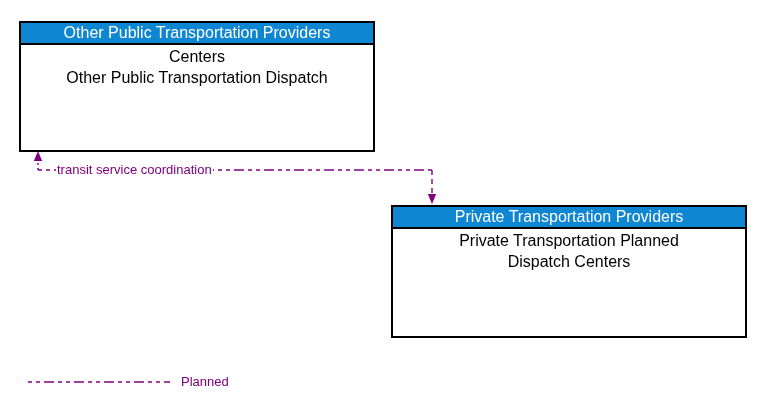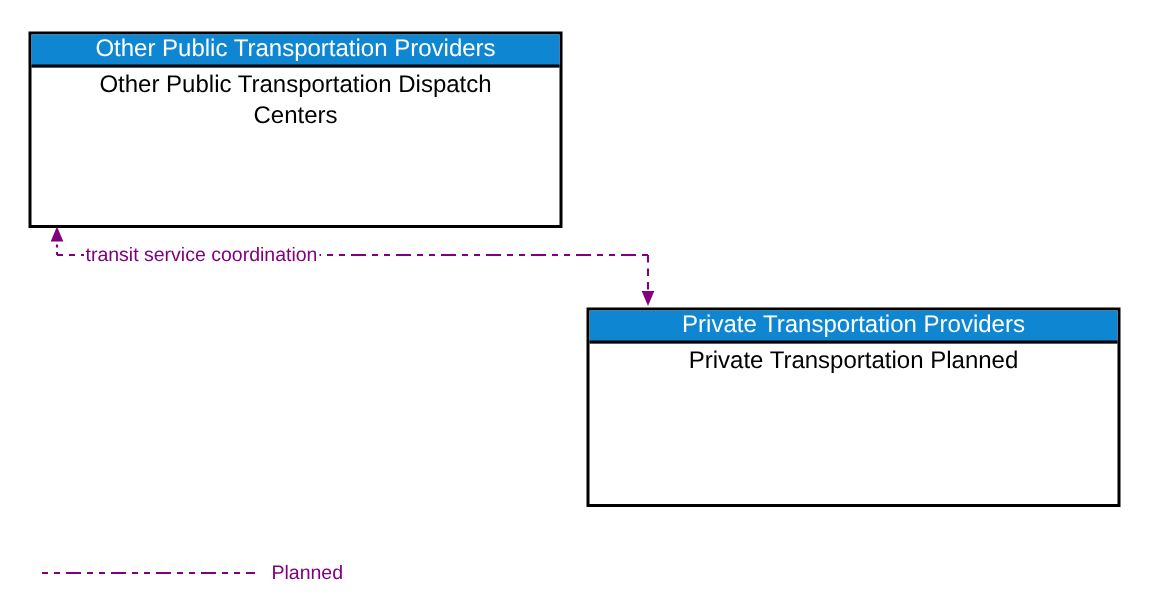--- a/index.html
+++ b/index.html
@@ -76,29 +76,30 @@
   }
 </style>
 </head>
 <body>
 
 <div class="canvas">
 
   <div class="entity-box box-other-public">
     <div class="entity-header">Other Public Transportation Providers</div>
     <div class="entity-body">
+      <div>Centers</div>
       <div>Other Public Transportation Dispatch</div>
-      <div>Centers</div>
     </div>
   </div>
 
   <div class="entity-box box-private">
     <div class="entity-header">Private Transportation Providers</div>
     <div class="entity-body">
       <div>Private Transportation Planned</div>
+      <div>Dispatch Centers</div>
     </div>
   </div>
 
   <svg class="overlay" viewBox="0 0 782 410" xmlns="http://www.w3.org/2000/svg">
 
     <path class="flow-stroke dash-dots" d="M38 170 V155"></path>
 
     <polygon class="flow-fill" points="38,151 33.8,161 42.2,161"></polygon>
 
     <path class="flow-stroke dash-dot" d="M38 170 H432"></path>

